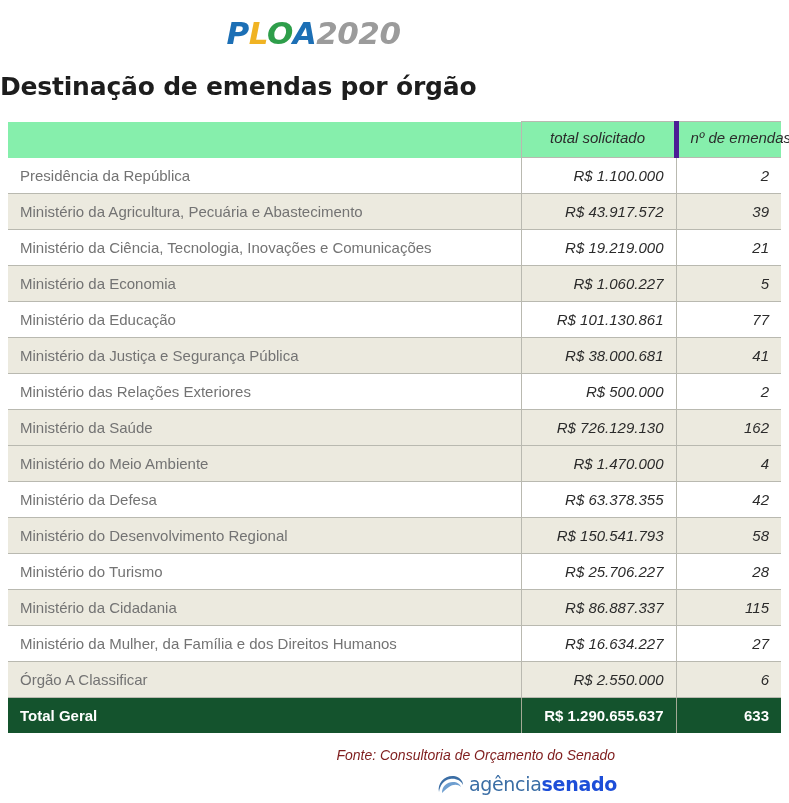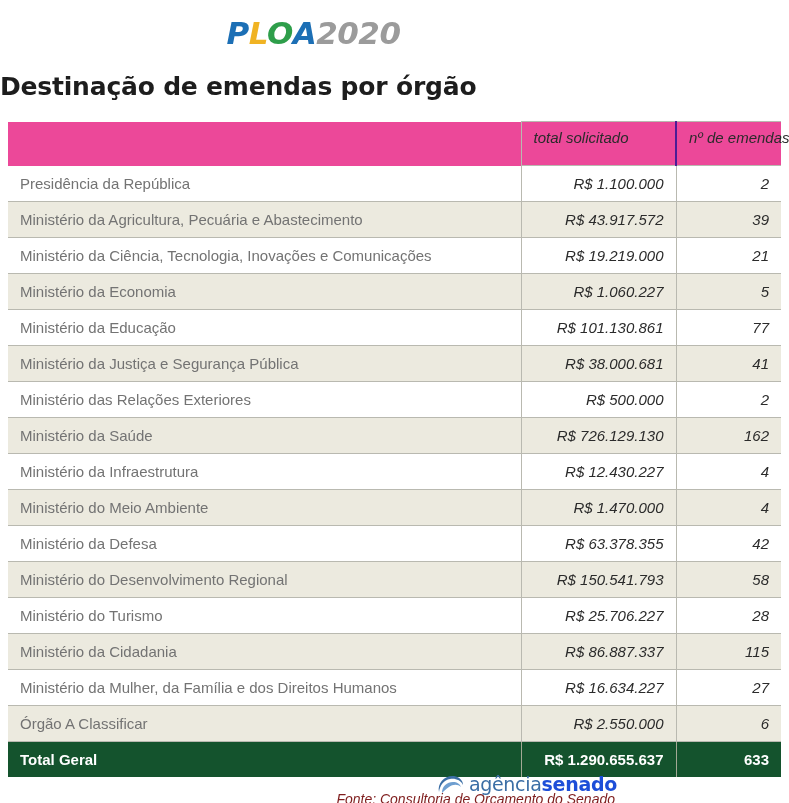--- a/index.html
+++ b/index.html
@@ -64,36 +64,36 @@
   }
   col.c-name  { width: 513px; }
   col.c-value { width: 155px; }
   col.c-count { width: 105px; }
 
   thead th {
     font-weight: normal;
     font-style: italic;
     font-size: 15px;
     color: #2b2b2b;
-    padding: 7px 12px 19px 12px;
+    padding: 7px 12px 11px 12px;
     border-top: 1px solid #b9b9b0;
     border-bottom: 1px solid #b9b9b0;
-    text-align: left;
-    background: #ec4899;
+    text-align: center;
+    background: #86efac;
     white-space: nowrap;
   }
   thead th.head-blank {
     border-top: none;
     border-bottom: none;
   }
   thead th.head-value {
     border-left: 1px solid #b9b9b0;
   }
   thead th.head-count {
-    border-left: 2px solid #4c1d95;
+    border-left: 5px solid #4c1d95;
   }
 
   tbody td {
     padding: 7px 12px 7px 12px;
     border-bottom: 1px solid #b9b9b0;
     vertical-align: middle;
     height: 21px;
   }
   tbody td.name {
     text-align: left;
@@ -222,25 +222,20 @@
         <tr class="odd">
           <td class="name">Ministério das Relações Exteriores</td>
           <td class="value">R$ 500.000</td>
           <td class="count">2</td>
         </tr>
         <tr class="even">
           <td class="name">Ministério da Saúde</td>
           <td class="value">R$ 726.129.130</td>
           <td class="count">162</td>
         </tr>
-        <tr class="odd">
-          <td class="name">Ministério da Infraestrutura</td>
-          <td class="value">R$ 12.430.227</td>
-          <td class="count">4</td>
-        </tr>
         <tr class="even">
           <td class="name">Ministério do Meio Ambiente</td>
           <td class="value">R$ 1.470.000</td>
           <td class="count">4</td>
         </tr>
         <tr class="odd">
           <td class="name">Ministério da Defesa</td>
           <td class="value">R$ 63.378.355</td>
           <td class="count">42</td>
         </tr>

